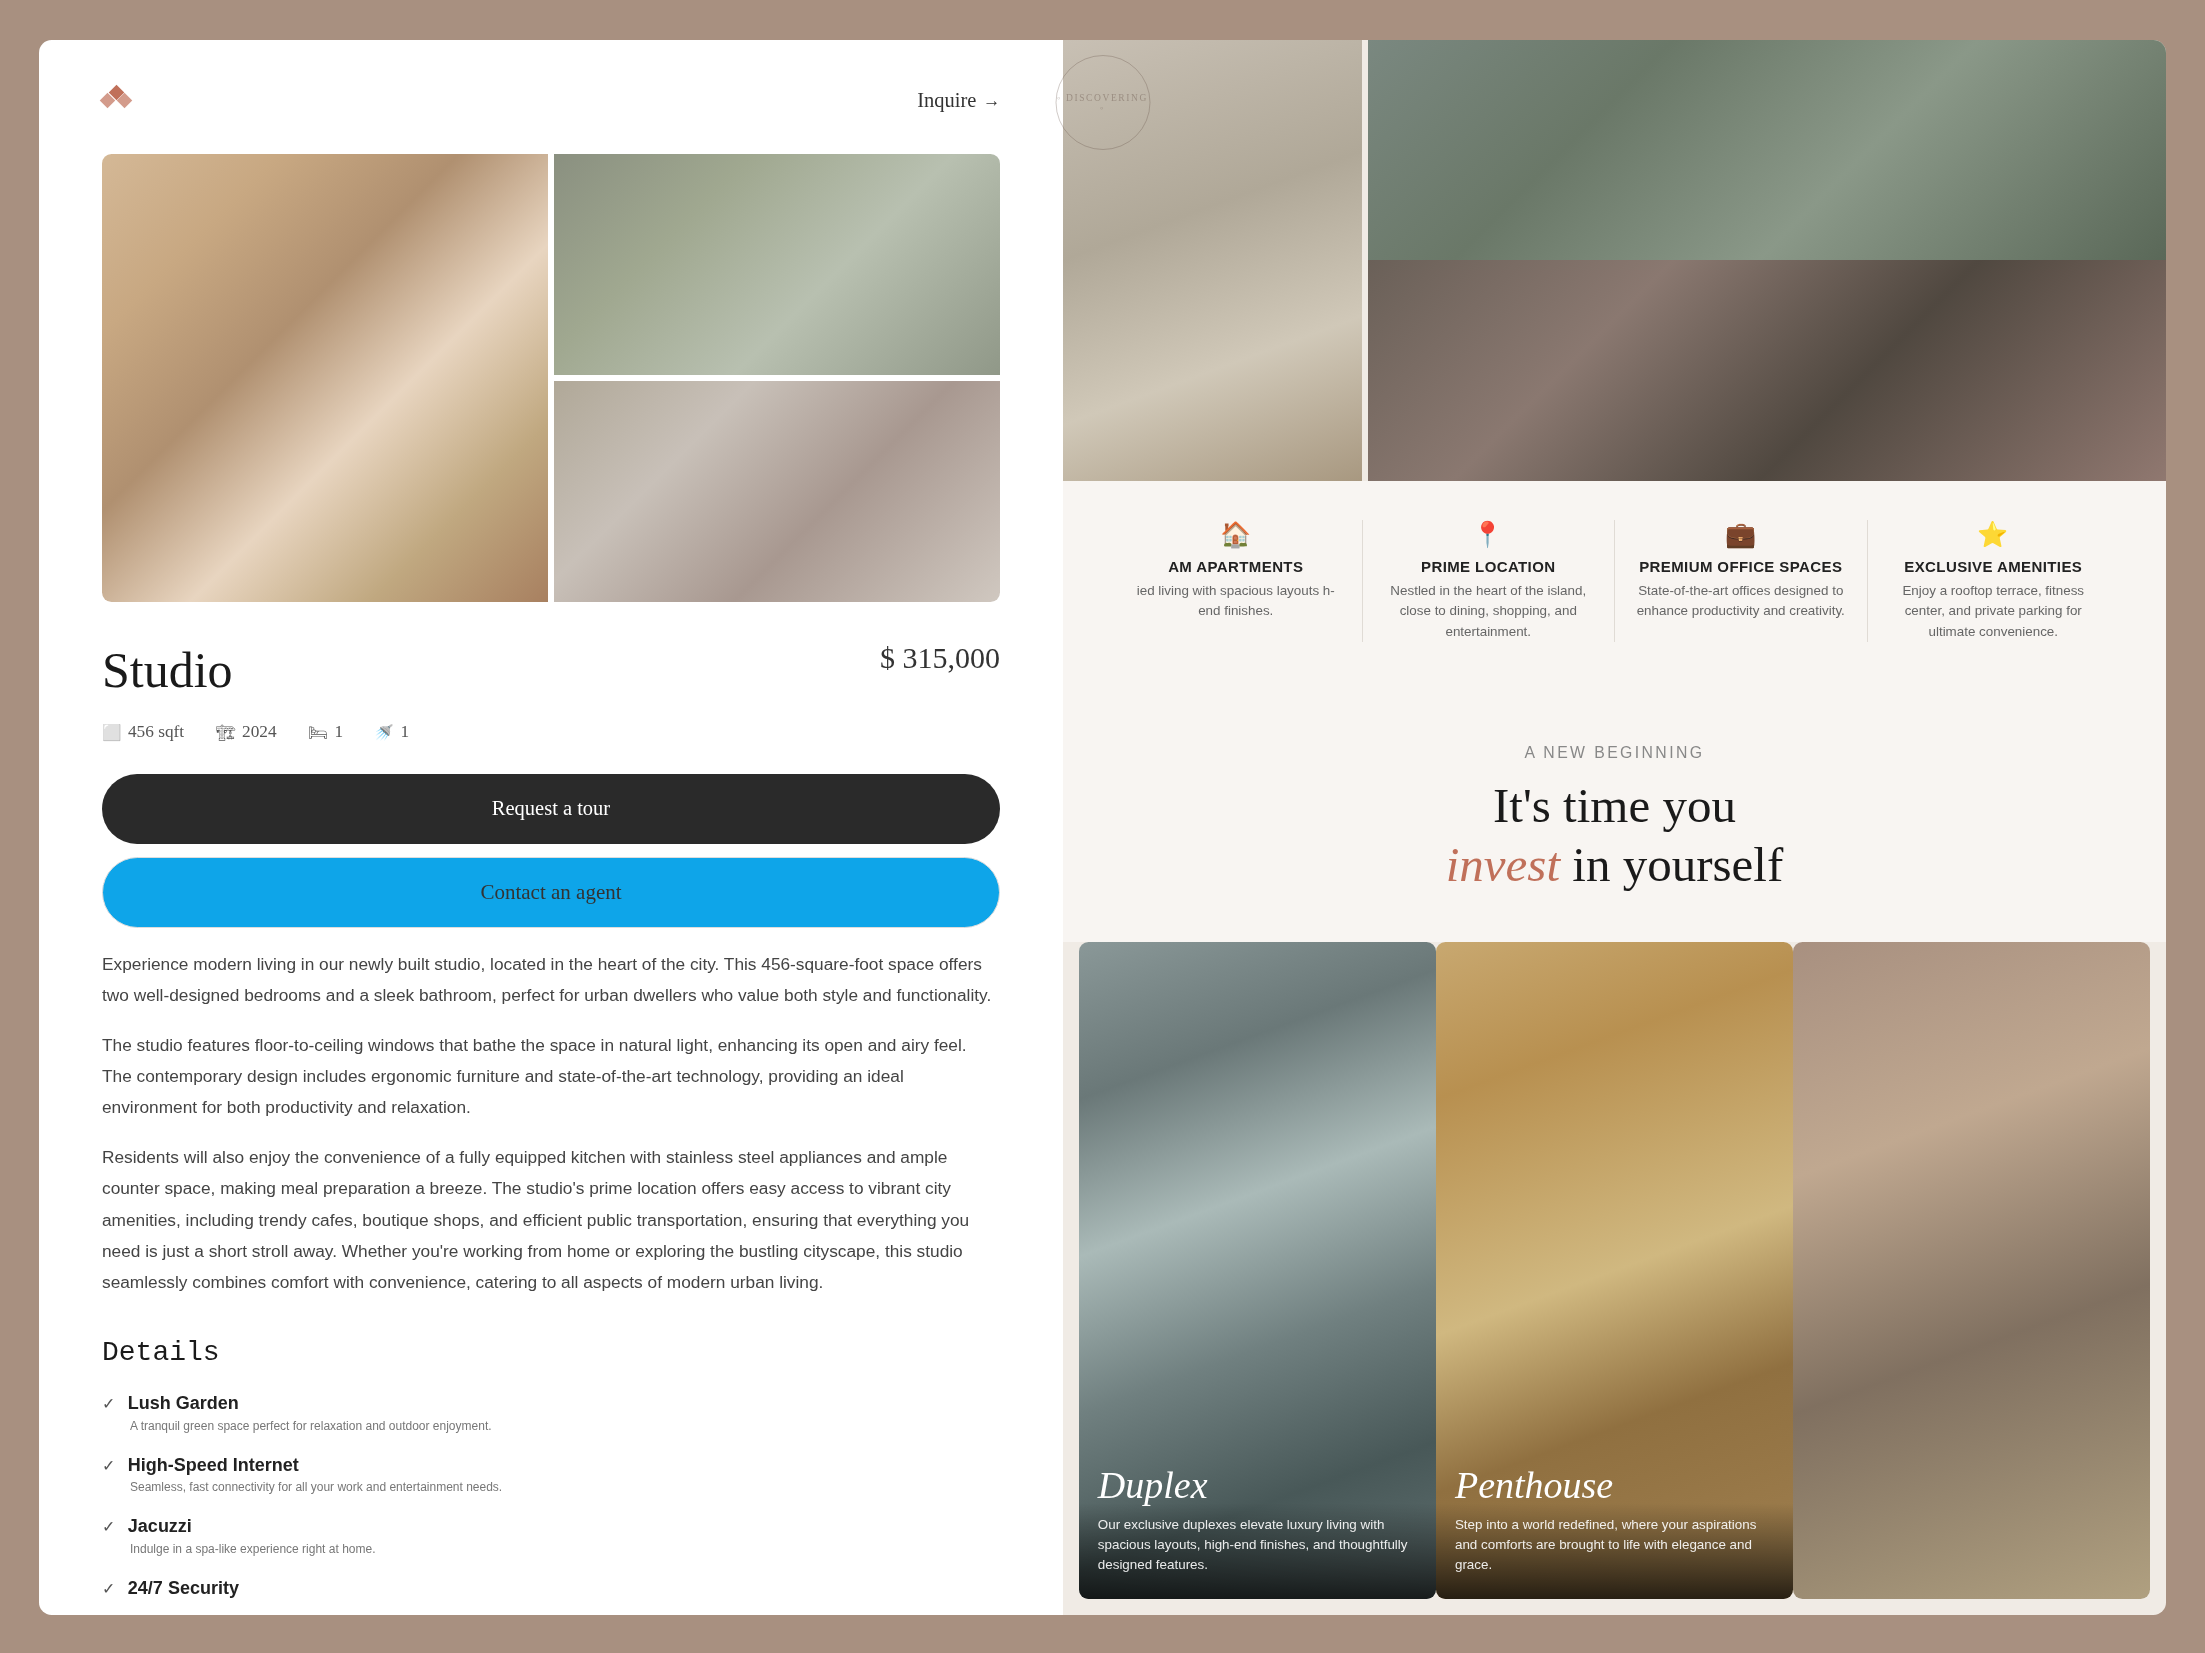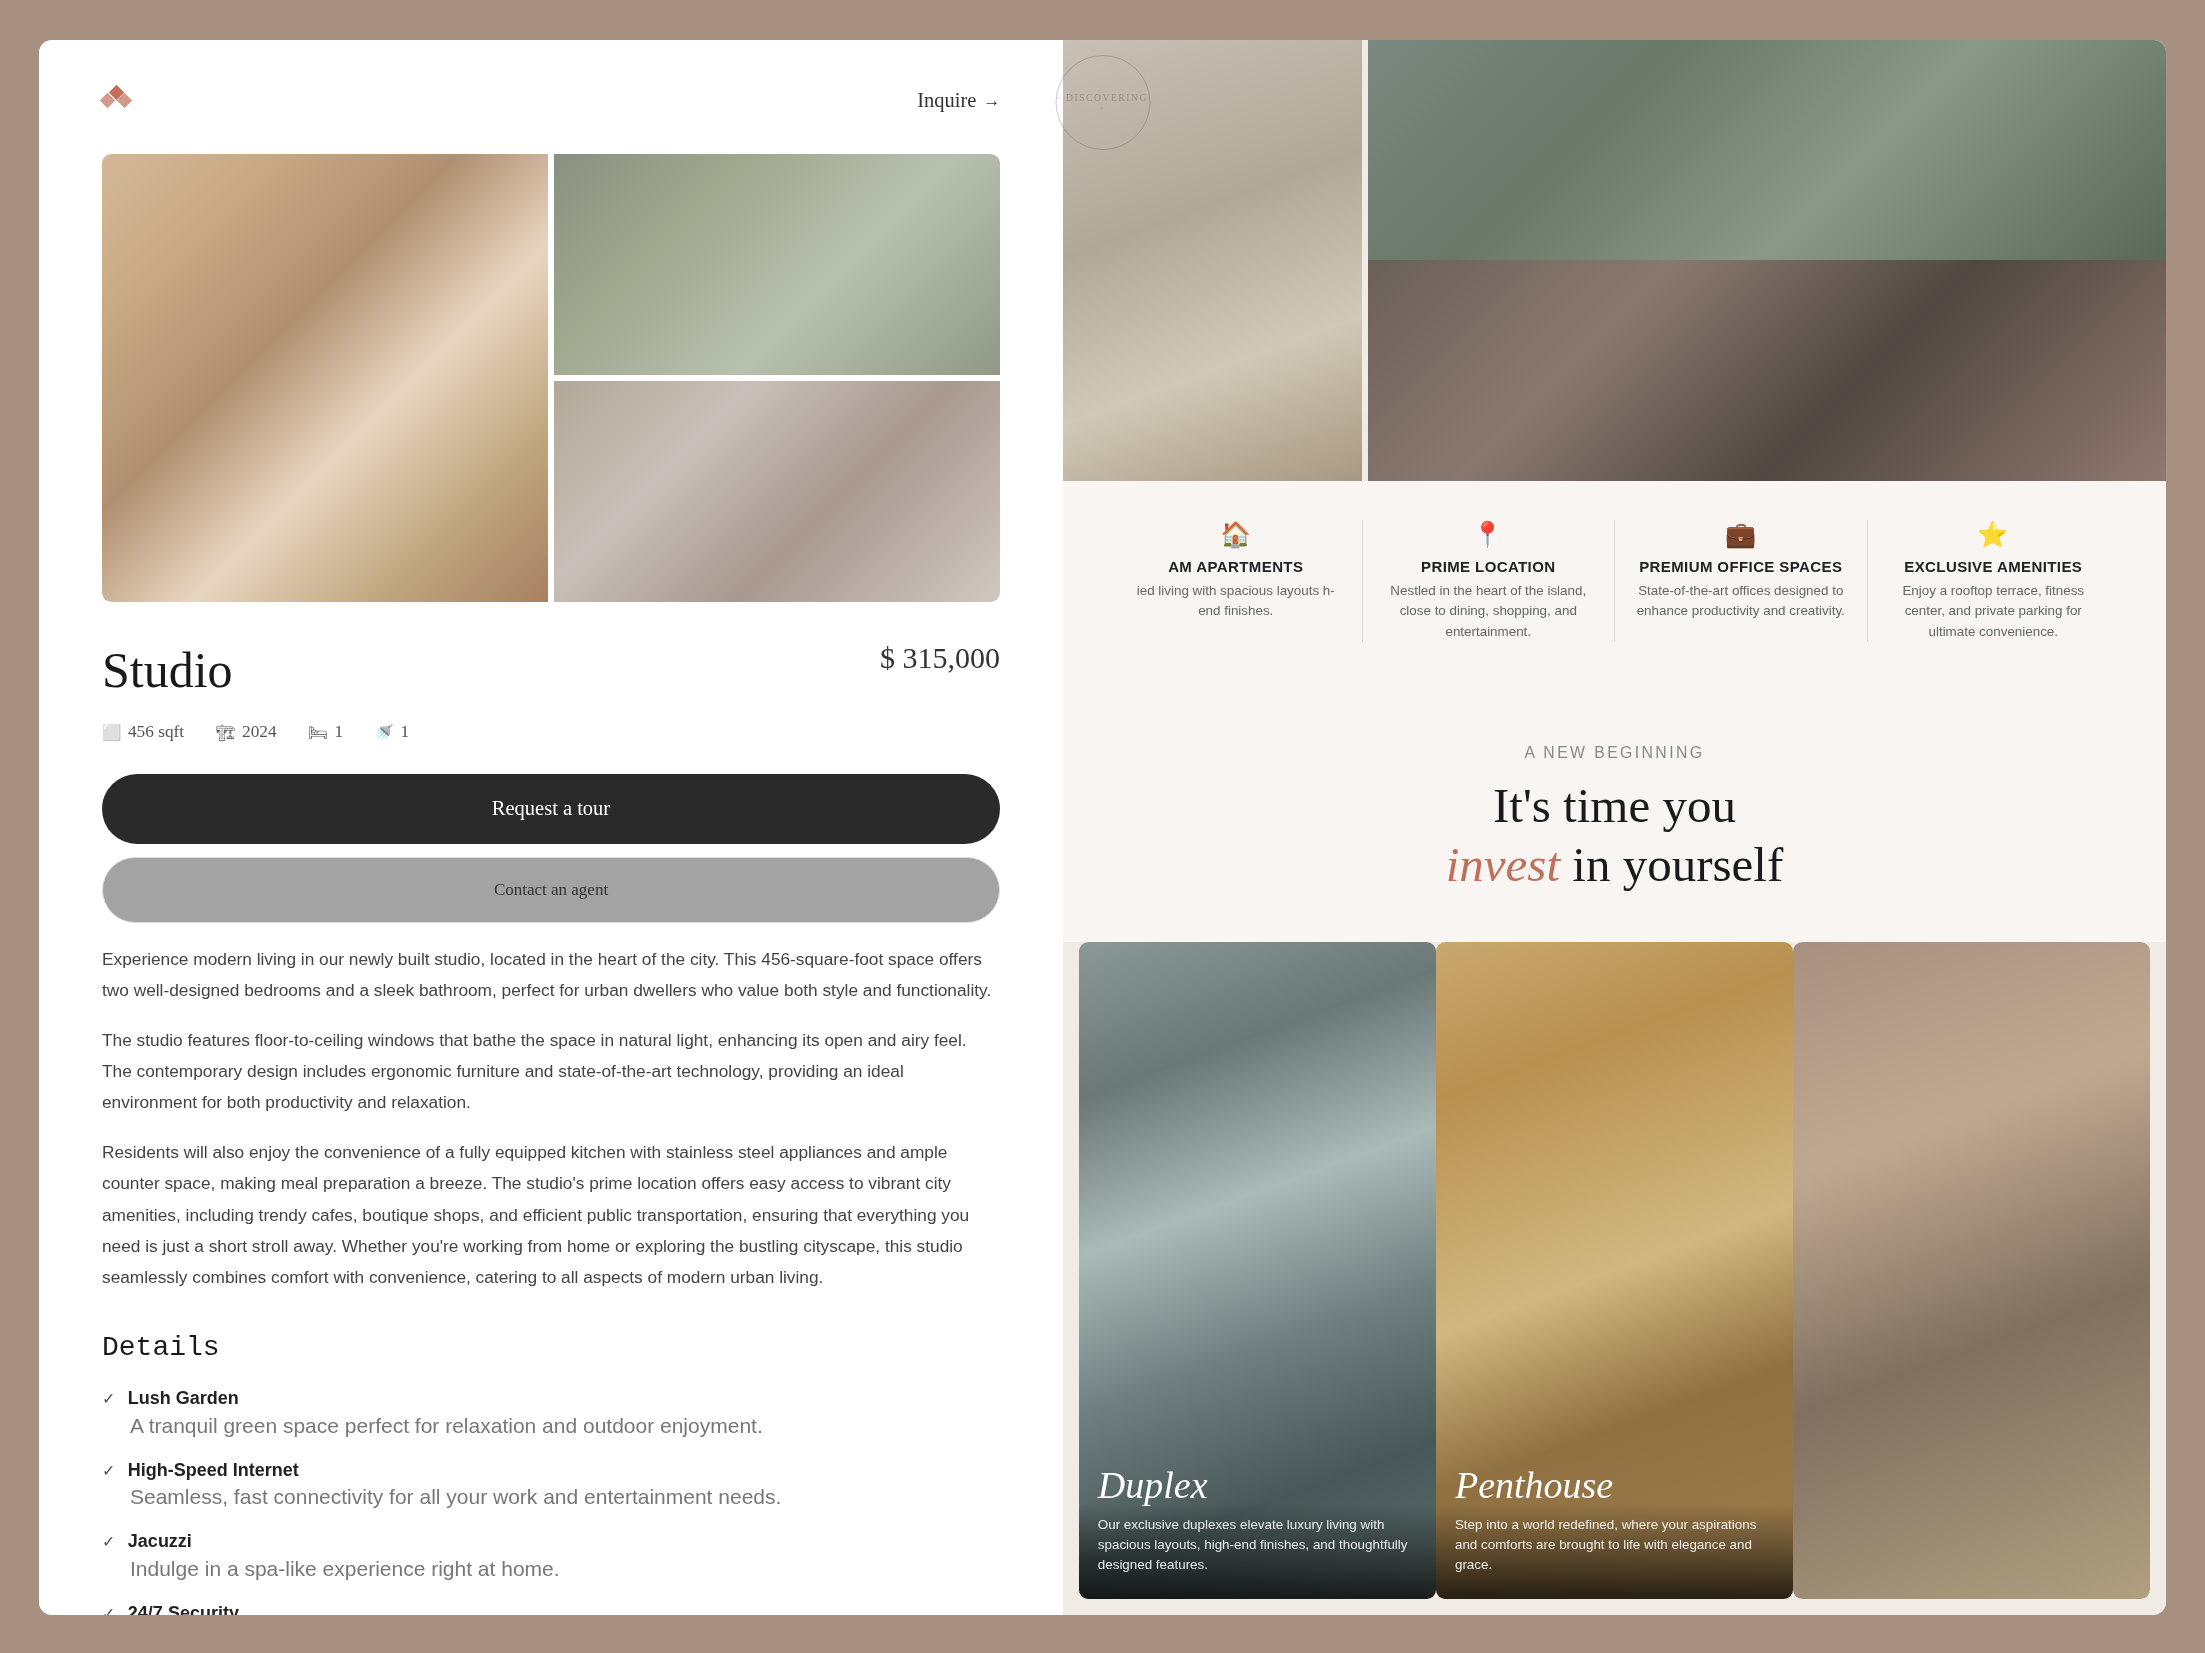--- a/index.html
+++ b/index.html
@@ -182,25 +182,25 @@
       padding: 23.6px;
       font-size: 20.5px;
       border-radius: 39px;
       cursor: pointer;
       margin-bottom: 12.6px;
       font-family: Georgia, serif;
     }
 
     .btn-contact {
       width: 100%;
-      background: #a3a3a3;
+      background: #0ea5e9;
       color: #333;
       border: 0.8px solid #ddd;
       padding: 22px;
-      font-size: 17px;
+      font-size: 21px;
       border-radius: 39px;
       cursor: pointer;
       font-family: Georgia, serif;
     }
 
     
     .description {
       margin-top: 21px;
       margin-bottom: 39px;
     }
@@ -240,21 +240,21 @@
     }
 
     .detail-title {
       font-size: 18px;
       color: #222;
       font-family: Arial, sans-serif;
       font-weight: 600;
     }
 
     .detail-desc {
-      font-size: 21px;
+      font-size: 12px;
       color: #777;
       font-family: Arial, sans-serif;
       margin-left: 28px;
     }
 
     
     .right-panel {
       width: 1103px;
       height: 1575px;
       background: #f0ebe5;

